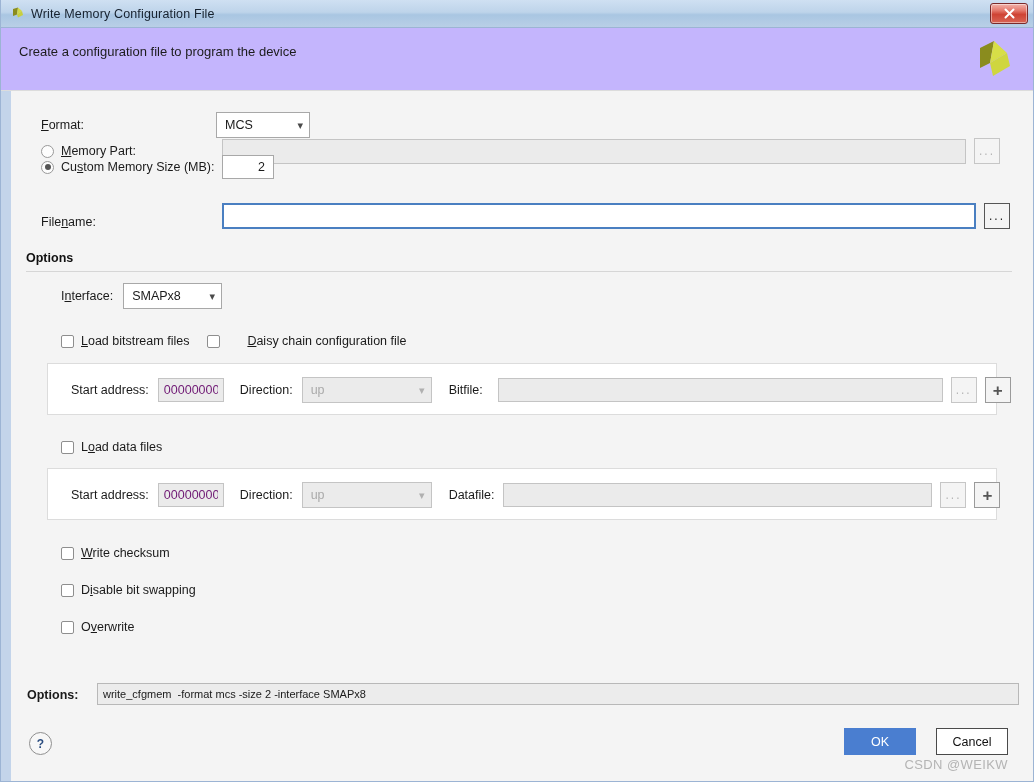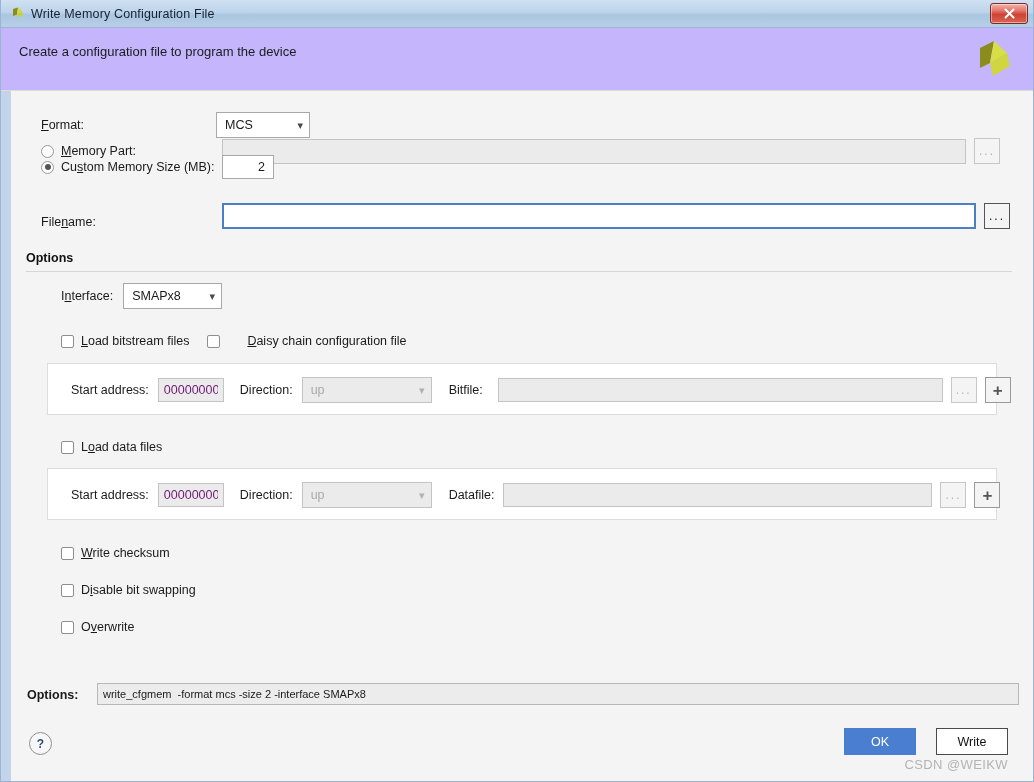--- a/index.html
+++ b/index.html
@@ -505,18 +505,18 @@
   </div>
 
   <div class="footer">
     <div class="help-btn">
       <span>?</span>
     </div>
     <div class="ok-btn">
       <span>OK</span>
     </div>
     <div class="cancel-btn">
-      <span>Write</span>
+      <span>Cancel</span>
     </div>
     <div class="watermark">CSDN @WEIKW</div>
   </div>
 
 </div>
 
 </body></html>

